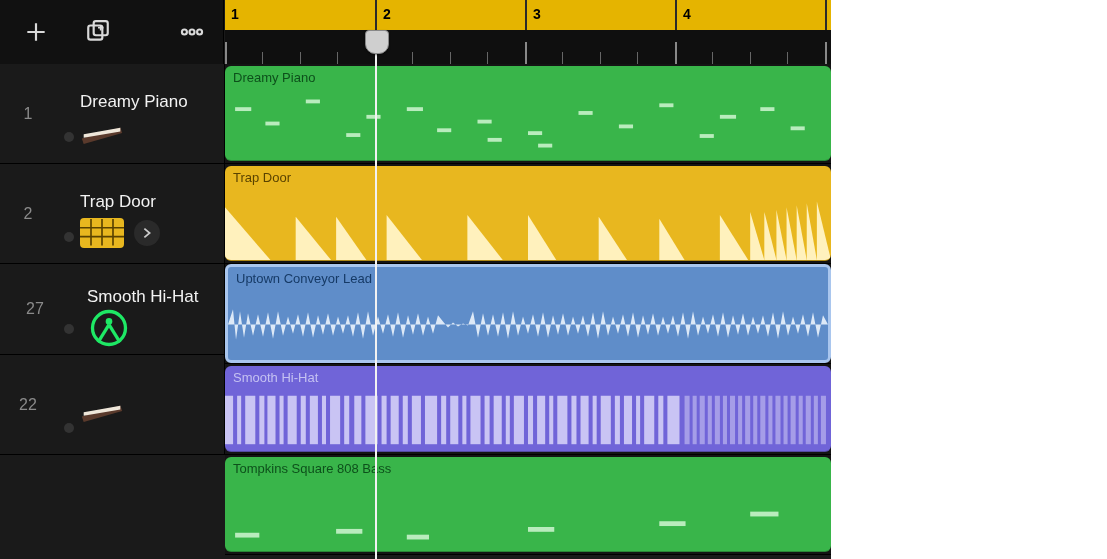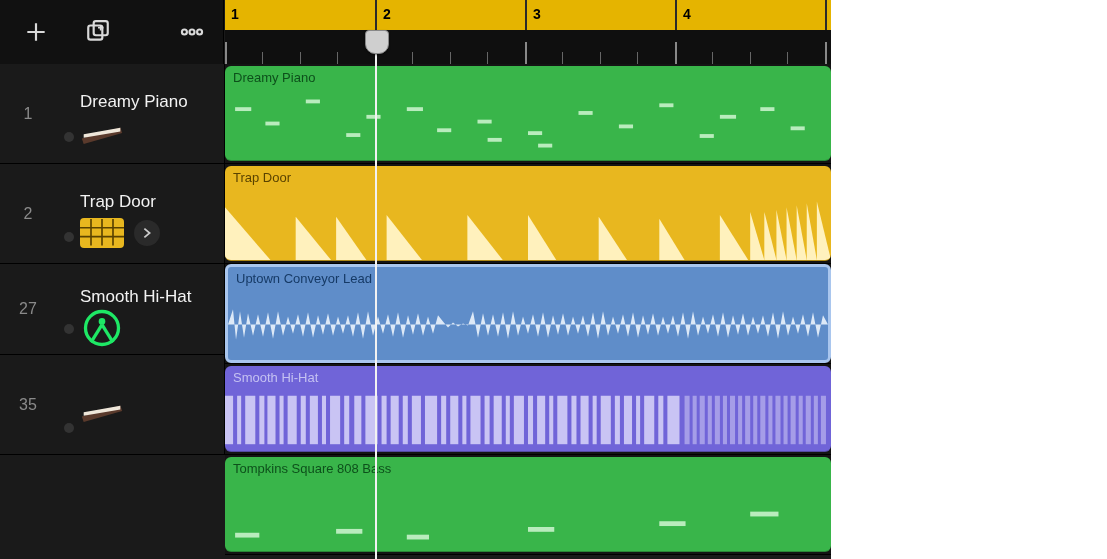--- a/index.html
+++ b/index.html
@@ -293,21 +293,21 @@
           <div class="disclosure">
             <svg viewBox="0 0 16 16" width="14" height="14">
                 <path d="M5 3l6 5-6 5" stroke="#ccc" stroke-width="2" fill="none"></path>
               </svg>
           </div>
         </div>
       </div>
     </div>
 
 
-    <div class="track-header" style="height:90px;">
+    <div class="track-header" style="height:90px;padding-left:7px;">
       <div class="tnum">
           <span>27</span>
         </div>
       <div class="auto-dot" style="top:60px;"></div>
       <div class="tinfo">
         <div class="tname">Smooth Hi-Hat</div>
         <div class="ticon-row">
           <div class="ticon">
             <svg viewBox="0 0 40 40">
                 <circle cx="20" cy="20" r="15" stroke="#1ee865" stroke-width="3" fill="none"></circle>
@@ -315,21 +315,21 @@
             <line x1="20" y1="17" x2="10" y2="33" stroke="#1ee865" stroke-width="3"></line>
             <line x1="20" y1="17" x2="30" y2="33" stroke="#1ee865" stroke-width="3"></line>
               </svg>
           </div>
         </div>
       </div>
     </div>
 
     <div class="track-header">
       <div class="tnum">
-          <span>35</span>
+          <span>22</span>
         </div>
       <div class="auto-dot"></div>
       <div class="tinfo">
         <div class="ticon-row">
           <div class="ticon">
             <svg viewBox="0 0 48 24">
                 <polygon points="2,18 44,6 46,12 4,24" fill="#5a3a2c"></polygon>
                 <rect x="4" y="14" width="40" height="4" fill="#efe7da" transform="skewY(-10)"></rect>
               </svg>
           </div>

